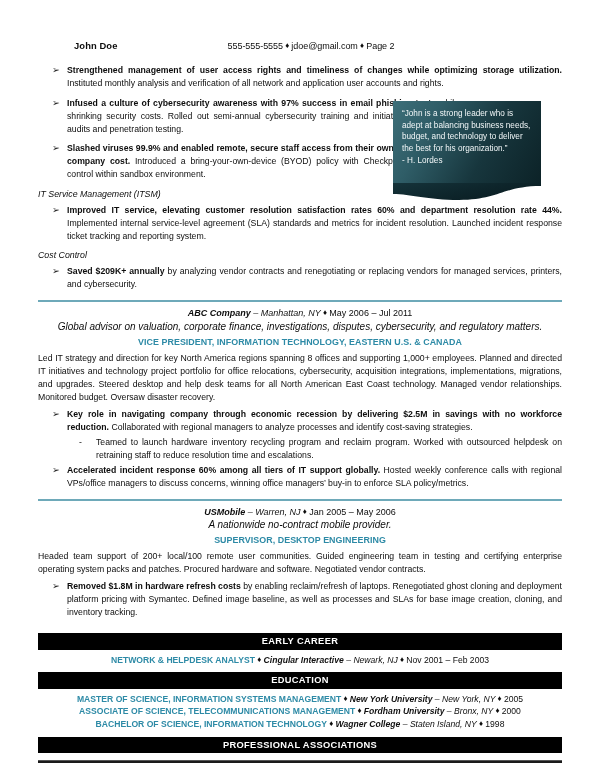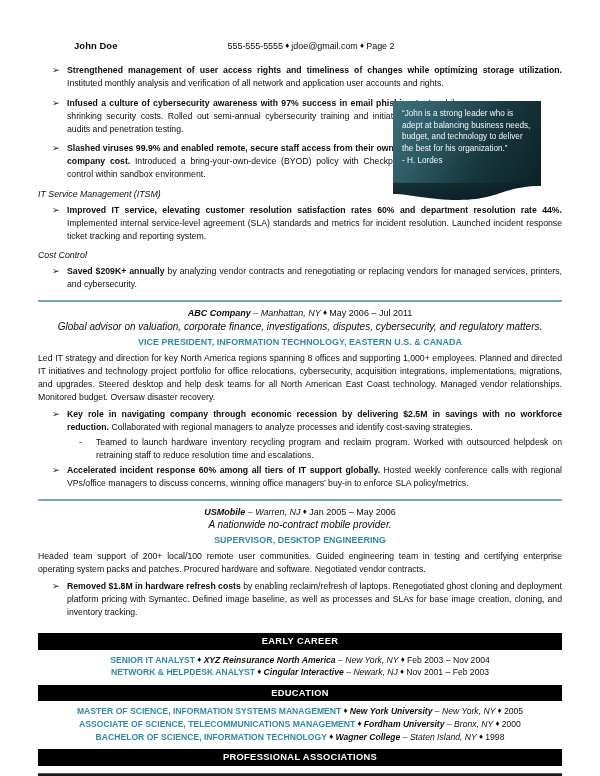--- a/index.html
+++ b/index.html
@@ -291,21 +291,20 @@
     <div class="co-tag">A nationwide no-contract mobile provider.</div>
     <div class="job-title">SUPERVISOR, DESKTOP ENGINEERING</div>
     <p class="body">Headed team support of 200+ local/100 remote user communities. Guided engineering team in testing and certifying enterprise operating system packs and patches. Procured hardware and software. Negotiated vendor contracts.</p>
     <ul class="blist">
       <li class="bitem">
         <span class="arw">➢</span><span class="b">Removed $1.8M in hardware refresh costs</span><span> by enabling reclaim/refresh of laptops. Renegotiated ghost cloning and deployment platform pricing with Symantec. Defined image baseline, as well as processes and SLAs for base image creation, cloning, and inventory tracking.</span>
       </li>
     </ul>
 
     <div class="banner sec-early">EARLY CAREER</div>
-    <div class="entry"><span class="role">SENIOR IT ANALYST</span><span class="dia"> ♦ </span><span class="org">XYZ Reinsurance North America</span><span class="place"> – </span><span class="place">New York, NY</span><span class="dia"> ♦ </span><span class="yr">Feb 2003 – Nov 2004</span></div>
     <div class="entry"><span class="role">NETWORK &amp; HELPDESK ANALYST</span><span class="dia"> ♦ </span><span class="org">Cingular Interactive</span><span class="place"> – </span><span class="place">Newark, NJ</span><span class="dia"> ♦ </span><span class="yr">Nov 2001 – Feb 2003</span></div>
 
     <div class="banner">EDUCATION</div>
     <div class="edu-list">
       <div class="entry"><span class="role">MASTER OF SCIENCE, INFORMATION SYSTEMS MANAGEMENT</span><span class="dia"> ♦ </span><span class="org">New York University</span><span class="place"> – </span><span class="place">New York, NY</span><span class="dia"> ♦ </span><span class="yr">2005</span></div>
       <div class="entry"><span class="role">ASSOCIATE OF SCIENCE, TELECOMMUNICATIONS MANAGEMENT</span><span class="dia"> ♦ </span><span class="org">Fordham University</span><span class="place"> – </span><span class="place">Bronx, NY</span><span class="dia"> ♦ </span><span class="yr">2000</span></div>
       <div class="entry"><span class="role">BACHELOR OF SCIENCE, INFORMATION TECHNOLOGY</span><span class="dia"> ♦ </span><span class="org">Wagner College</span><span class="place">  – </span><span class="place">Staten Island, NY</span><span class="dia"> ♦ </span><span class="yr">1998</span></div>
     </div>
 
     <div class="banner">PROFESSIONAL ASSOCIATIONS</div>

